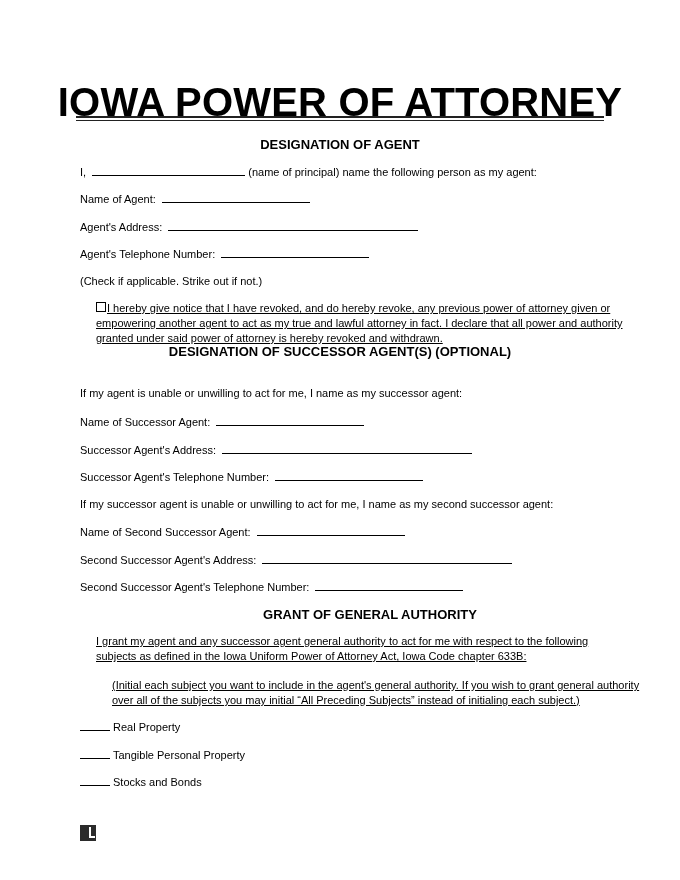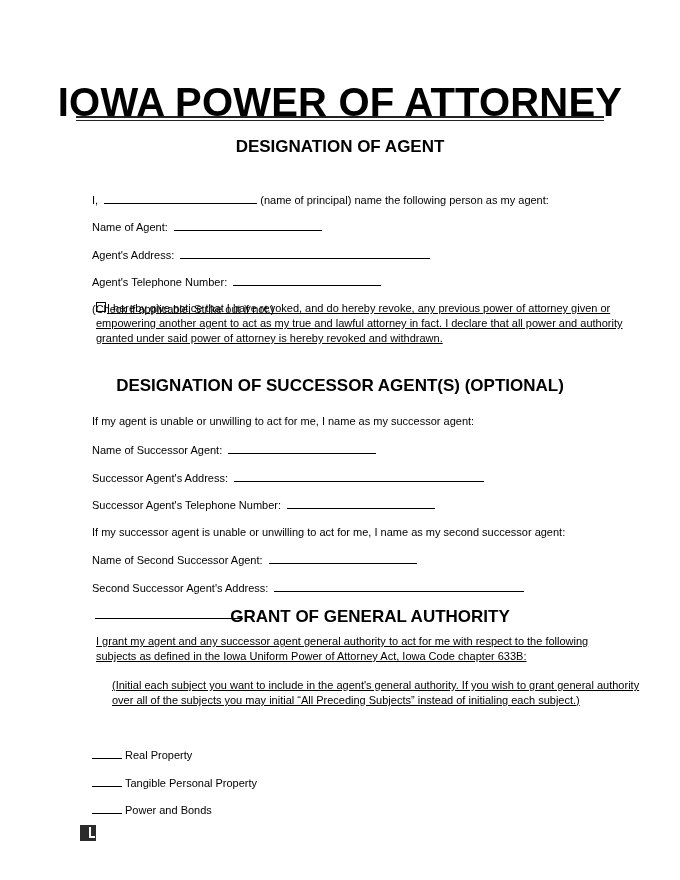--- a/index.html
+++ b/index.html
@@ -3,22 +3,22 @@
 <meta charset="utf-8">
 <style>
   html, body { margin:0; padding:0; background:#ffffff; }
   body { width:680px; height:880px; position:relative; overflow:hidden;
          font-family:"Liberation Sans", sans-serif; color:#000; }
   .title { position:absolute; left:0; width:680px; top:80px; text-align:center;
            font-weight:bold; font-size:40px; letter-spacing:0.2px; }
   .rule { position:absolute; left:76px; width:528px; top:116px; height:5px;
           border-top:2px solid #222; border-bottom:1px solid #222; box-sizing:border-box; }
   .heading { position:absolute; left:0; width:680px; text-align:center;
-             font-weight:bold; font-size:17px; }
-  .line { position:absolute; left:92px; font-size:11px; white-space:nowrap;margin-top:28px; }
+             font-weight:bold; font-size:13px; }
+  .line { position:absolute; left:80px; font-size:11px; white-space:nowrap; }
   .para { position:absolute; left:96px; width:530px; font-size:11px; line-height:15px;text-decoration:underline; }
   .blank { display:inline-block; border-bottom:1px solid #000; height:10px; vertical-align:baseline; margin-left:3px; }
   .checkbox { display:inline-block; width:8px; height:8px; border:1px solid #000; margin-right:1px; vertical-align:0px; }
   .logo { position:absolute; left:80px; top:825px; width:16px; height:16px; }
 </style>
 </head>
 <body>
 
 <div class="title">IOWA POWER OF ATTORNEY</div>
 <div class="rule"></div>
@@ -45,21 +45,21 @@
   <span>Agent's Telephone Number:</span>
   <span class="blank" style="width:148px;"></span>
 </div>
 
 <div class="line" style="top:275px;">(Check if applicable. Strike out if not.)</div>
 
 <div class="para" style="top:301px;">
   <span class="checkbox"></span><span>I hereby give notice that I have revoked, and do hereby revoke, any previous power of attorney given or empowering another agent to act as my true and lawful attorney in fact. I declare that all power and authority granted under said power of attorney is hereby revoked and withdrawn.</span>
 </div>
 
-<div class="heading" style="top:376px;">DESIGNATION OF SUCCESSOR AGENT(S) (OPTIONAL)</div>
+<div class="heading" style="top:344px;">DESIGNATION OF SUCCESSOR AGENT(S) (OPTIONAL)</div>
 
 <div class="line" style="top:387px;">If my agent is unable or unwilling to act for me, I name as my successor agent:</div>
 
 <div class="line" style="top:415px;">
   <span>Name of Successor Agent:</span>
   <span class="blank" style="width:148px;"></span>
 </div>
 
 <div class="line" style="top:443px;text-align:center;">
   <span>Successor Agent's Address:</span>
@@ -77,36 +77,37 @@
   <span>Name of Second Successor Agent:</span>
   <span class="blank" style="width:148px;"></span>
 </div>
 
 <div class="line" style="top:553px;">
   <span>Second Successor Agent's Address:</span>
   <span class="blank" style="width:250px;"></span>
 </div>
 
 <div class="line" style="top:580px;">
+  <span>Second Successor Agent's Telephone Number:</span>
   <span class="blank" style="width:148px;"></span>
 </div>
 
 <div class="heading" style="top:607px;padding-left:30px;">GRANT OF GENERAL AUTHORITY</div>
 
 <div class="para" style="top:634px;">I grant my agent and any successor agent general authority to act for me with respect to the following subjects as defined in the Iowa Uniform Power of Attorney Act, Iowa Code chapter 633B:</div>
 
 <div class="para" style="top:678px;margin-left:16px;">(Initial each subject you want to include in the agent's general authority. If you wish to grant general authority over all of the subjects you may initial “All Preceding Subjects” instead of initialing each subject.)</div>
 
 <div class="line" style="top:720px;">
   <span class="blank" style="width:30px;margin-left:0;margin-right:3px;"></span><span>Real Property</span>
 </div>
 <div class="line" style="top:748px;">
   <span class="blank" style="width:30px;margin-left:0;margin-right:3px;"></span><span>Tangible Personal Property</span>
 </div>
 <div class="line" style="top:775px;">
-  <span class="blank" style="width:30px;margin-left:0;margin-right:3px;"></span><span>Power and Bonds</span>
+  <span class="blank" style="width:30px;margin-left:0;margin-right:3px;"></span><span>Stocks and Bonds</span>
 </div>
 
 <svg class="logo" viewBox="0 0 16 16">
   <rect x="0" y="0" width="16" height="16" fill="#2b2b2b"></rect>
   <rect x="9" y="2" width="2" height="11" fill="#ffffff"></rect>
   <rect x="9" y="11" width="6" height="2" fill="#ffffff"></rect>
 </svg>
 
 </body></html>

